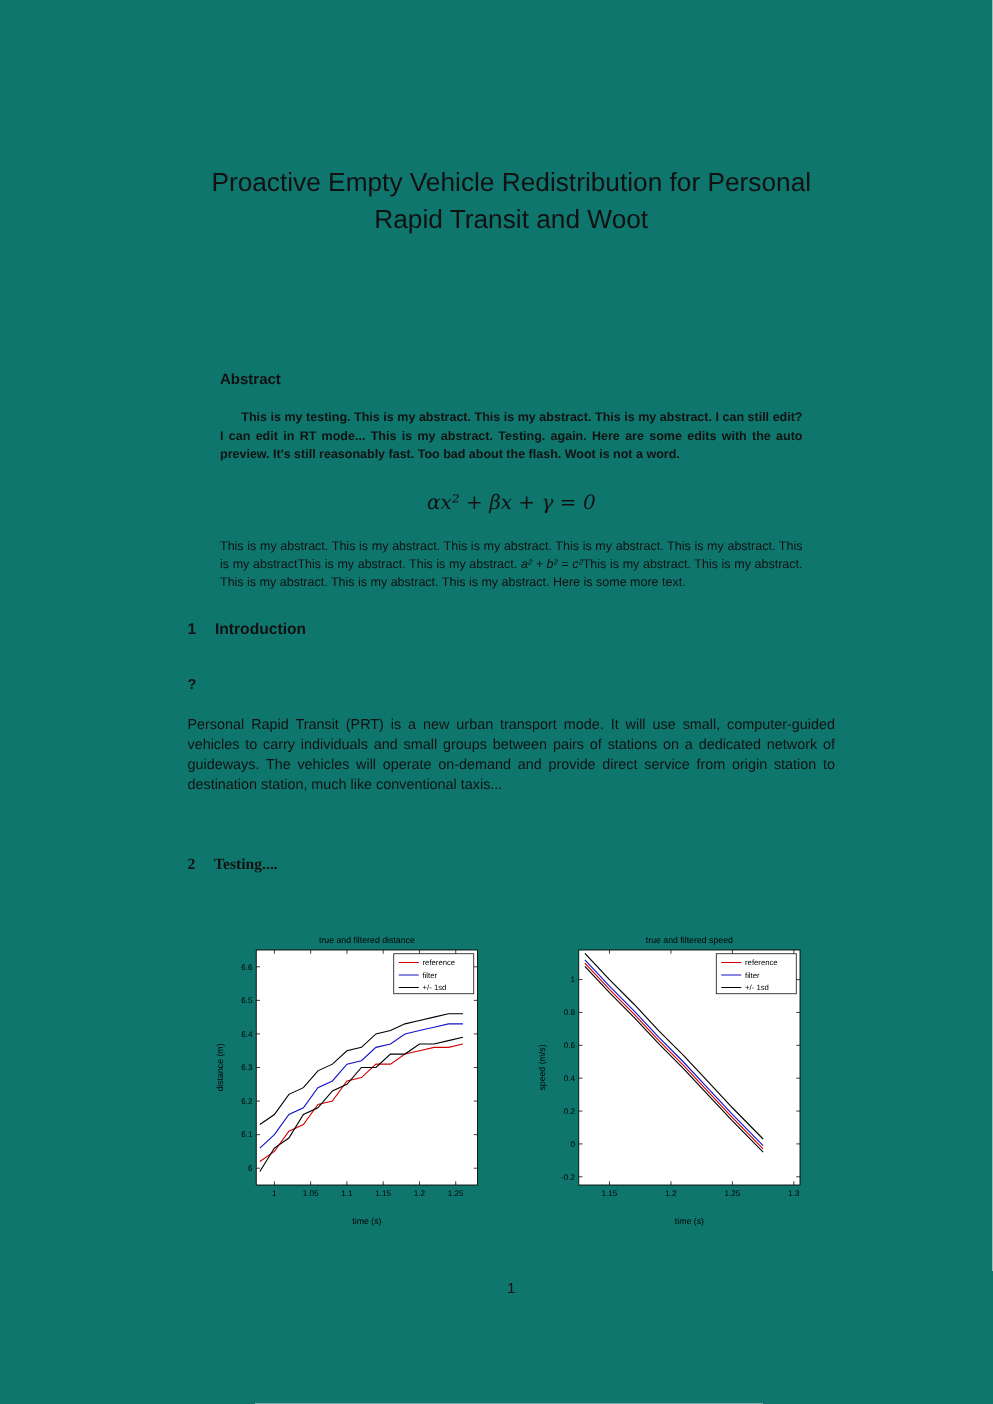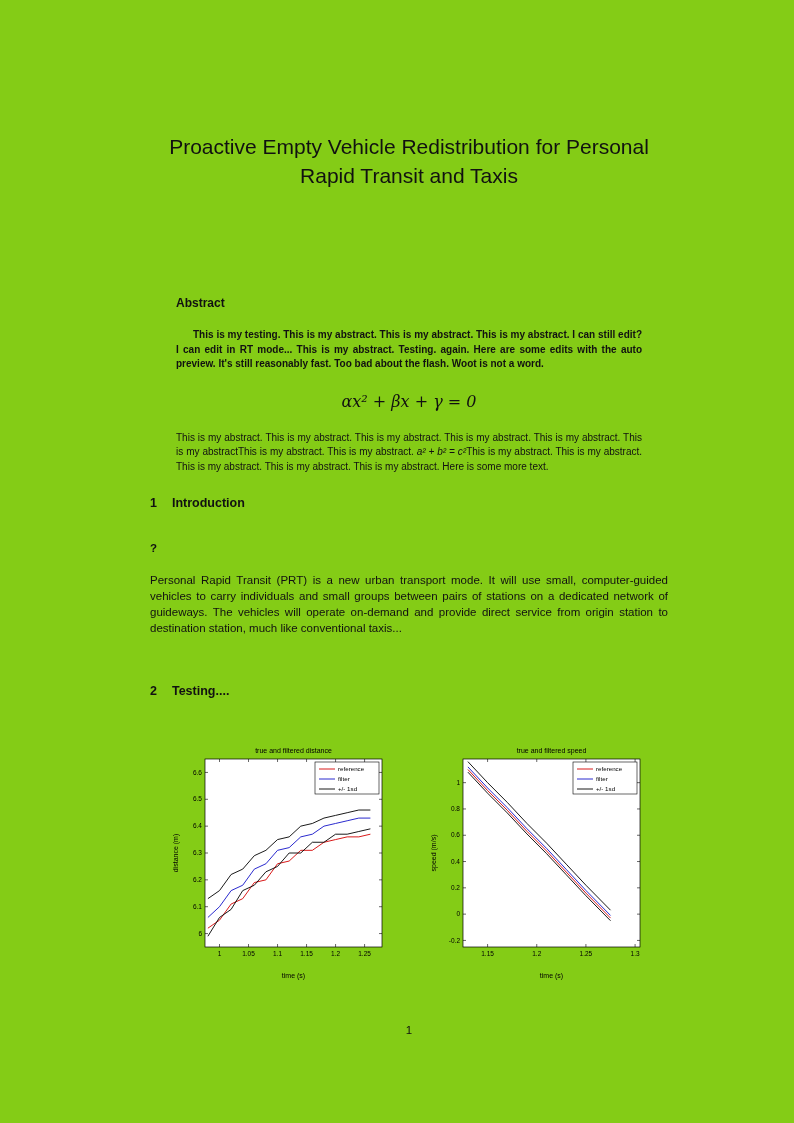--- a/index.html
+++ b/index.html
@@ -1,21 +1,21 @@
 <!DOCTYPE html>
 <html><head>
 <meta charset="utf-8">
 <style>
   html,body{margin:0;padding:0;background:#ffffff;}
   .page{
     position:relative;
     width:794px;height:1123px;
     box-sizing:border-box;
     padding:132px 126px 0 150px;
-    background:#84cc16;
+    background:#0f766e;
     font-family:"Liberation Sans",sans-serif;
     color:#111;
     overflow:hidden;
   }
   .title{
     margin:0;font-weight:normal;
     font-size:21px;line-height:29px;
     text-align:center;
   }
   .title .tl{display:block;}
@@ -34,21 +34,21 @@
     font-family:"DejaVu Serif",serif;
     font-style:italic;
     font-size:16px;
     margin:20px 0 20px 0;
   }
   .math{font-family:Liberation Sans, sans-serif;font-style:italic;}
   .sec{
     font-size:12.5px;font-weight:bold;margin:0;
   }
   #sec1{margin-top:22px;}
-  #sec2{margin-top:48px;}
+  #sec2{margin-top:48px;font-family:Liberation Serif, serif;}
   .secnum{display:inline-block;margin-right:15px;}
   .qpara{
     font-weight:bold;font-size:11.5px;
     margin:32px 0 0 0;
   }
   .body-p{
     font-size:11.5px;line-height:16px;
     text-align:justify;
     margin:18px 0 12px 0;
   }
@@ -61,21 +61,21 @@
     text-align:center;font-size:11.5px;margin-top:42px;
   }
 </style>
 </head>
 <body>
 
 <div class="page">
 
   <h1 class="title">
     <span class="tl">Proactive Empty Vehicle Redistribution for Personal</span>
-    <span class="tl">Rapid Transit and Taxis</span>
+    <span class="tl">Rapid Transit and Woot</span>
   </h1>
 
   <section class="abstract">
     <div class="abstract-h">Abstract</div>
     <p class="abs-p indent">This is my testing. This is my abstract. This is my abstract. This is my abstract. I can still edit? I can edit in RT mode... This is my abstract. Testing. again. Here are some edits with the auto preview. It's still reasonably fast. Too bad about the flash. Woot is not a word.</p>
     <div class="equation">αx² + βx + γ = 0</div>
     <p class="abs-p"><span>This is my abstract. This is my abstract. This is my abstract. This is my abstract. This is my abstract. This is my abstractThis is my abstract. This is my abstract. </span><span class="math">a² + b² = c²</span><span>This is my abstract. This is my abstract. This is my abstract. This is my abstract. This is my abstract. Here is some more text.</span></p>
   </section>
 
   <h2 class="sec" id="sec1"><span class="secnum">1</span><span>Introduction</span></h2>

